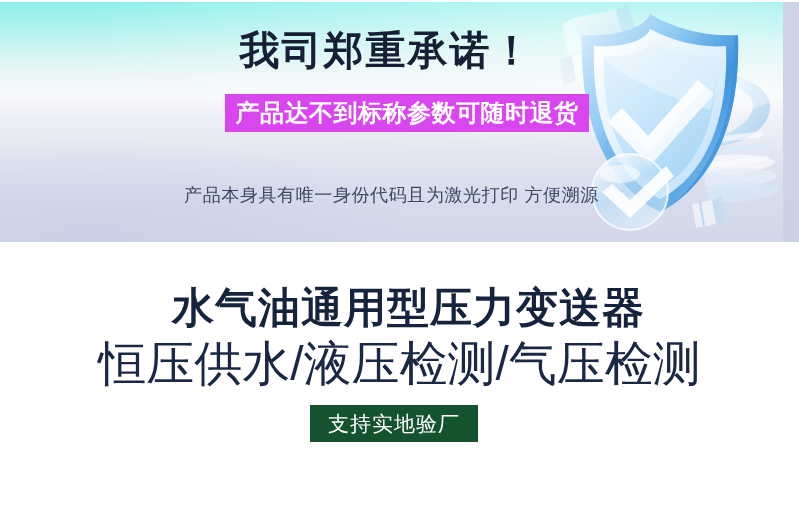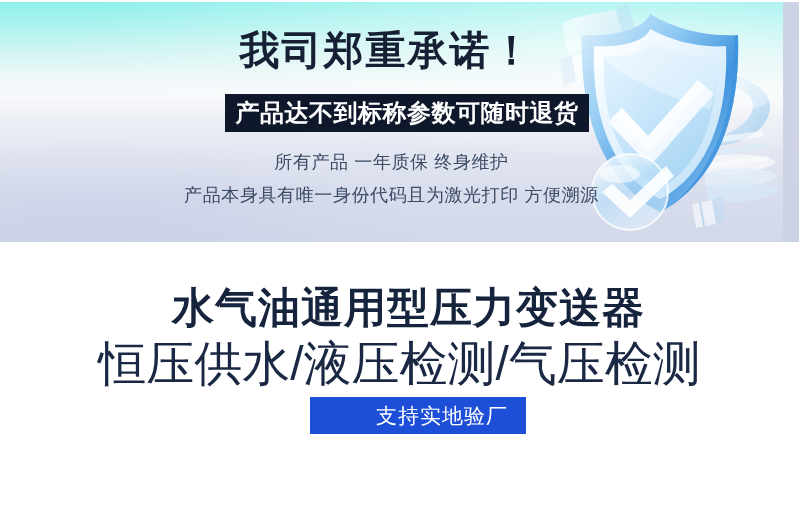--- a/index.html
+++ b/index.html
@@ -98,21 +98,21 @@
   .headline-inner {
     display: inline-block;
     transform: translateX(-5px);
   }
   .promise-bar {
     position: absolute;
     left: 225px;
     top: 92px;
     width: 364px;
     height: 38px;
-    background: #0f172a;
+    background: #d946ef;
     display: flex;
     align-items: center;
     justify-content: center;
   }
   .promise-bar-text {
     font-size: 24px;
     font-weight: bold;
     color: #ffffff;
     letter-spacing: 0.5px;
     line-height: 1;
@@ -163,28 +163,27 @@
     font-size: 48px;
     font-weight: normal;
     color: #1b2844;
     letter-spacing: 0px;
     line-height: 54px;
     white-space: nowrap;
   }
   .factory-badge {
     position: absolute;
     left: 310px;
-    top: 155px;
+    top: 163px;
     width: 168px;
     height: 37px;
-    background: #1d4ed8;
+    background: #14532d;
     display: flex;
     align-items: center;
     justify-content: center;
-    padding-left: 48px;
   }
   .factory-badge-text {
     font-size: 21px;
     color: #ffffff;
     font-weight: normal;
     letter-spacing: 1px;
     line-height: 1;
     white-space: nowrap;
   }
 </style>
@@ -307,21 +306,20 @@
 
     <div class="banner-text">
       <div class="headline">
         <span class="headline-inner">我司郑重承诺！</span>
       </div>
 
       <div class="promise-bar">
         <span class="promise-bar-text">产品达不到标称参数可随时退货</span>
       </div>
 
-      <div class="sub-line sub-line-1">所有产品 一年质保 终身维护</div>
       <div class="sub-line sub-line-2">产品本身具有唯一身份代码且为激光打印 方便溯源</div>
     </div>
 
     <div class="banner-right-strip"></div>
   </div>
 
   <div class="product-section">
     <div class="product-title">水气油通用型压力变送器</div>
     <div class="product-subtitle">恒压供水/液压检测/气压检测</div>
     <div class="factory-badge">

